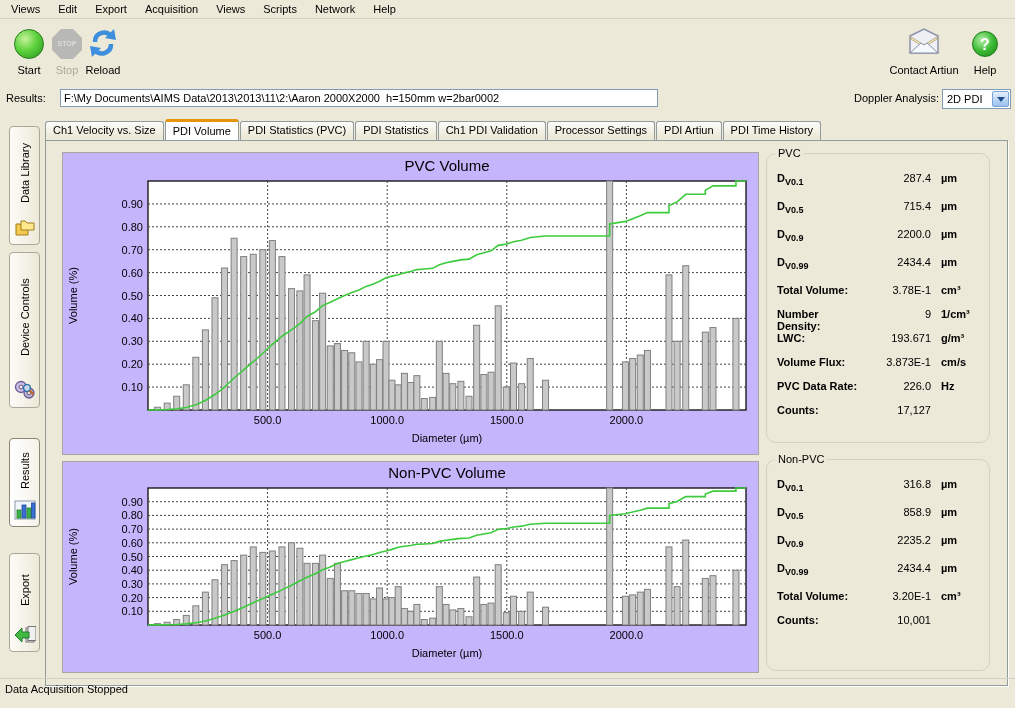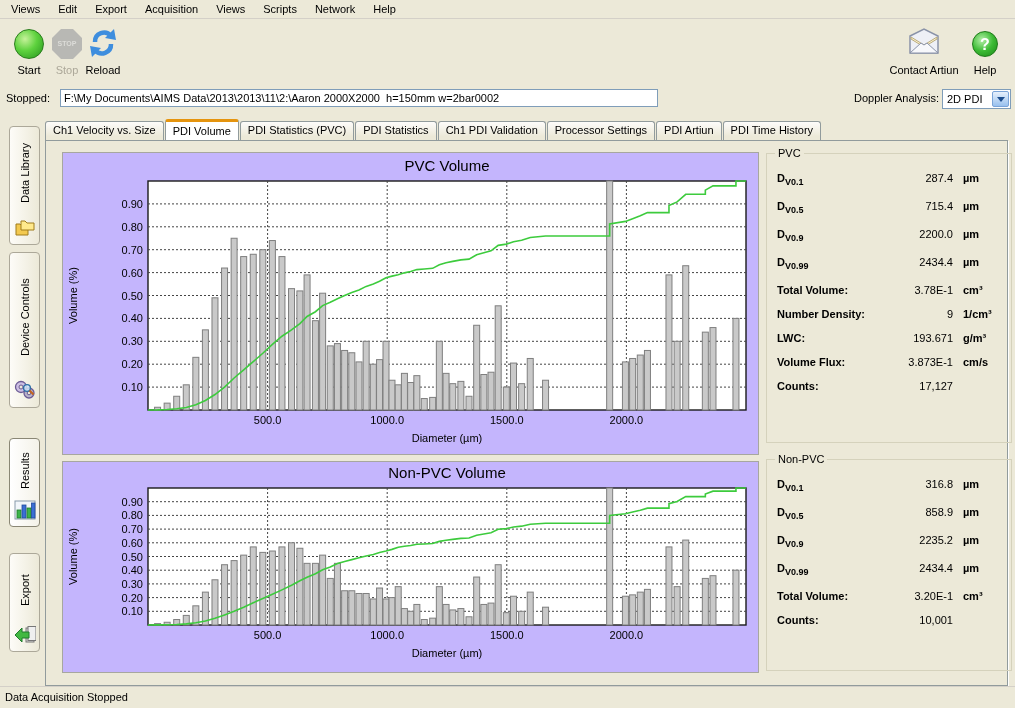--- a/index.html
+++ b/index.html
@@ -101,22 +101,22 @@
     position: absolute; background: #c4b5fd; border: 1px solid #A7A79F;
   }
   #chartbox0 { left: 16px; top: 11px; width: 697px; height: 303px; }
   #chartbox1 { left: 16px; top: 320px; width: 697px; height: 212px; }
   .chart-box svg { display: block; }
   svg text { font-family: "Liberation Sans", sans-serif; fill: #000; }
 
   
   .stats-panel { position: absolute; left: 718px; top: 0; width: 238px; height: 543px; }
   .groupbox {
-    position: absolute; left: 2px; width: 246px;
-    border: 1px solid #D5D2BC; border-radius: 0;
+    position: absolute; left: 2px; width: 224px;
+    border: 1px solid #D5D2BC; border-radius: 10px;
   }
   #group-pvc { top: 12px; height: 290px; }
   #group-nonpvc { top: 318px; height: 212px; }
   .group-title {
     position: absolute; top: -7px; left: 8px; background: #ECE9D8; padding: 0 3px;
   }
   .stat-rows { position: absolute; left: 10px; right: 8px; top: 18px; }
   .stat-row { display: flex; align-items: baseline; }
   .stat-row .slabel { flex: 1; font-weight: bold; }
   .stat-row .slabel sub { font-size: 9px; font-weight: bold; }
@@ -137,21 +137,21 @@
     white-space: nowrap; flex: 1; text-align: center;
   }
   .side-btn .sicon { margin-top: 6px; }
   #side-data    { top: 126px; height: 119px; }
   #side-device  { top: 252px; height: 156px; }
   #side-results { top: 438px; height: 89px; }
   #side-export  { top: 553px; height: 99px; }
 
   
   .statusbar {
-    position: absolute; left: 0; bottom: 0; width: 100%; height: 22px;
+    position: absolute; left: 0; bottom: 0; width: 100%; height: 30px;
     border-top: 1px solid #D4D0C8; padding: 4px 0 0 5px;
   }
 </style>
 </head>
 <body>
 
 <div class="window">
 
   <div class="menubar">
     <span class="menu-item">Views</span>
@@ -195,21 +195,21 @@
       </span>
       <span class="tlabel">Contact Artiun</span>
     </div>
     <div class="tool-btn" style="left:963px;width:44px">
       <span class="ticon"><span class="help-sphere">?</span></span>
       <span class="tlabel">Help</span>
     </div>
   </div>
 
   <div class="location-row">
-    <span class="loc-label">Stopped:</span>
+    <span class="loc-label">Results:</span>
     <input class="loc-input" value="F:\My Documents\AIMS Data\2013\2013\11\2:\Aaron 2000X2000  h=150mm w=2bar0002" style="">
     <span class="doppler-label">Doppler Analysis:</span>
     <div class="combo">
       <span class="combo-value">2D PDI</span>
       <span class="combo-btn"></span>
     </div>
   </div>
 
   <div class="tabstrip">
     <span class="tab">Ch1 Velocity vs. Size</span>
@@ -497,20 +497,25 @@
               <span class="slabel">LWC:</span>
               <span class="svalue">193.671</span>
               <span class="sunit">g/m³</span>
             </div>
             <div class="stat-row" style="height: 24px;">
               <span class="slabel">Volume Flux:</span>
               <span class="svalue">3.873E-1</span>
               <span class="sunit">cm/s</span>
             </div>
             <div class="stat-row" style="height: 24px;">
+              <span class="slabel">PVC Data Rate:</span>
+              <span class="svalue">226.0</span>
+              <span class="sunit">Hz</span>
+            </div>
+            <div class="stat-row" style="height: 24px;">
               <span class="slabel">Counts:</span>
               <span class="svalue">17,127</span>
               <span class="sunit"></span>
             </div>
           </div>
       </div>
       <div class="groupbox" id="group-nonpvc">
         <span class="group-title">Non-PVC</span>
         <div class="stat-rows" id="rows-nonpvc">
             <div class="stat-row" style="height: 28px;">

